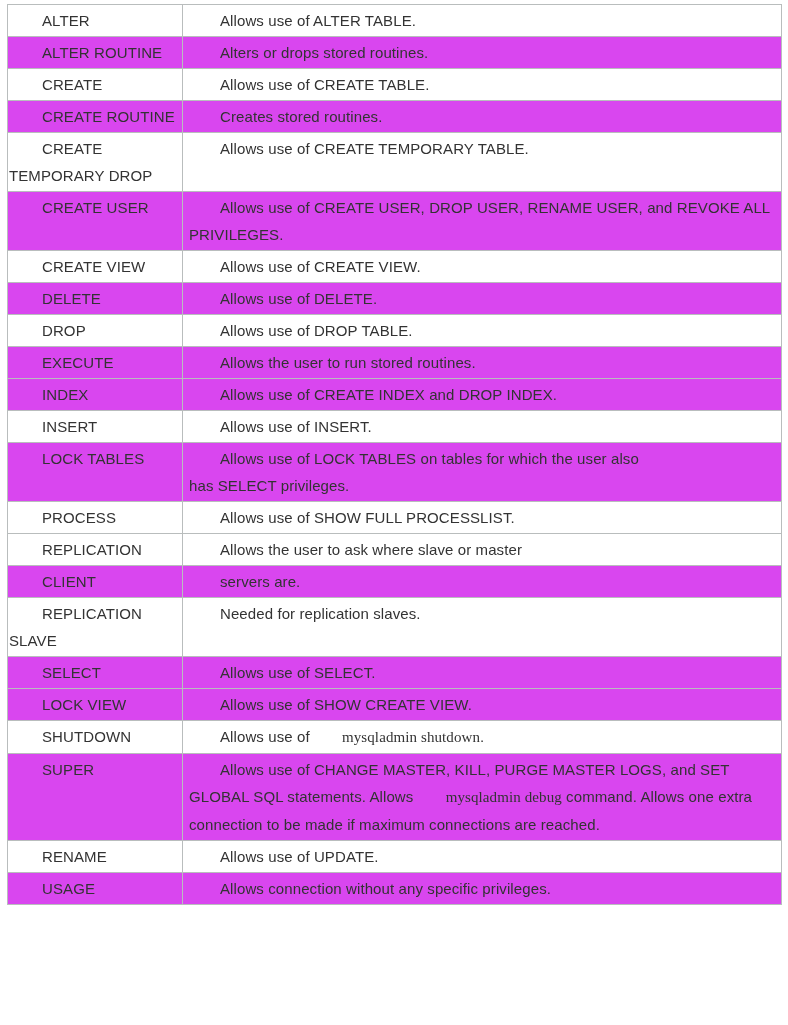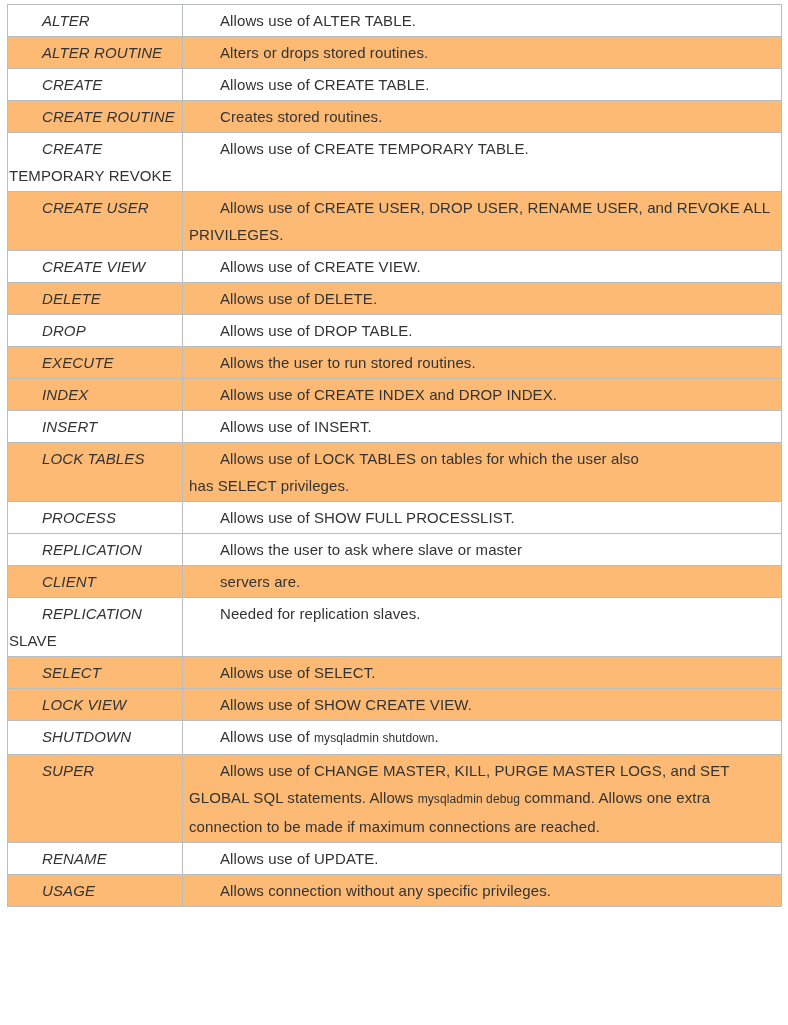--- a/index.html
+++ b/index.html
@@ -26,29 +26,30 @@
   col.col-name { width: 175px; }
   col.col-desc { width: 599px; }
   td {
     border: 1px solid #b9bdbd;
     vertical-align: top;
     padding: 2px 0 2px 0;
     font-size: 15px;
     line-height: 27px;
     letter-spacing: 0.1px;
   }
-  tr.row-alt { background: #fdba74; }
+  tr.row-alt { background: #d946ef; }
   
   .nline { padding-left: 1px; white-space: nowrap; }
-  .nline.first { padding-left: 34px; font-style: italic; }
+  .nline.first { padding-left: 34px; }
   .dline { padding-left: 6px; white-space: nowrap; }
   .dline.first { padding-left: 37px; }
   .code {
-    font-family: Liberation Sans, sans-serif;
-    font-size: 12px;
+    font-family: Liberation Serif, serif;
+    font-size: 15px;
+    margin-left: 28px;
   }
 </style>
 </head>
 <body>
 
 <div class="table-container">
   <table class="privileges">
     <colgroup>
       <col class="col-name">
       <col class="col-desc">
@@ -82,21 +83,21 @@
           <td>
             <div class="nline first">CREATE ROUTINE</div>
           </td>
           <td>
             <div class="dline first"><span>Creates stored routines.</span></div>
           </td>
         </tr>
         <tr>
           <td>
             <div class="nline first">CREATE</div>
-            <div class="nline">TEMPORARY REVOKE</div>
+            <div class="nline">TEMPORARY DROP</div>
           </td>
           <td>
             <div class="dline first"><span>Allows use of CREATE TEMPORARY TABLE.</span></div>
           </td>
         </tr>
         <tr class="row-alt">
           <td>
             <div class="nline first">CREATE USER</div>
           </td>
           <td>

